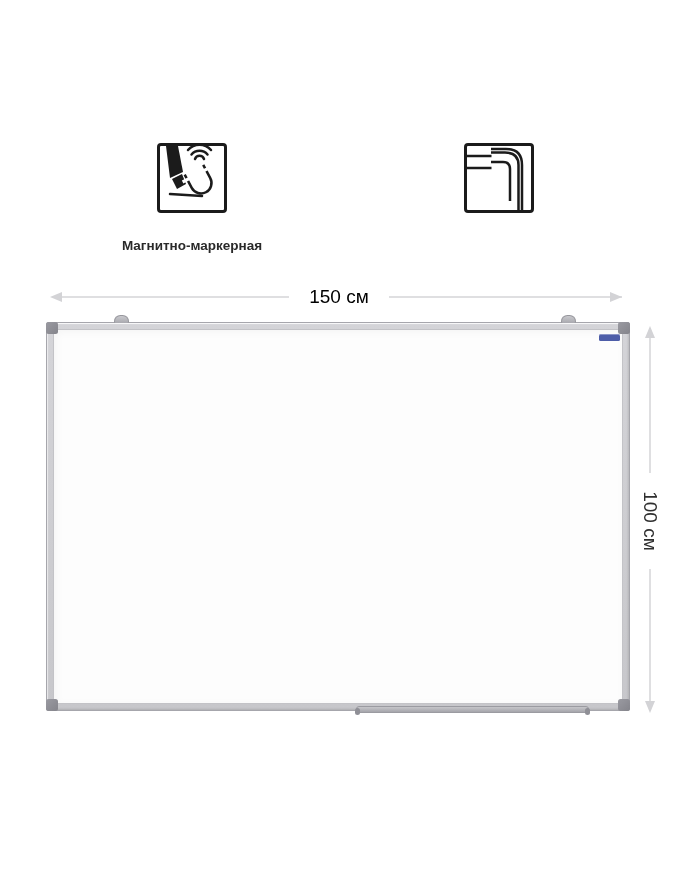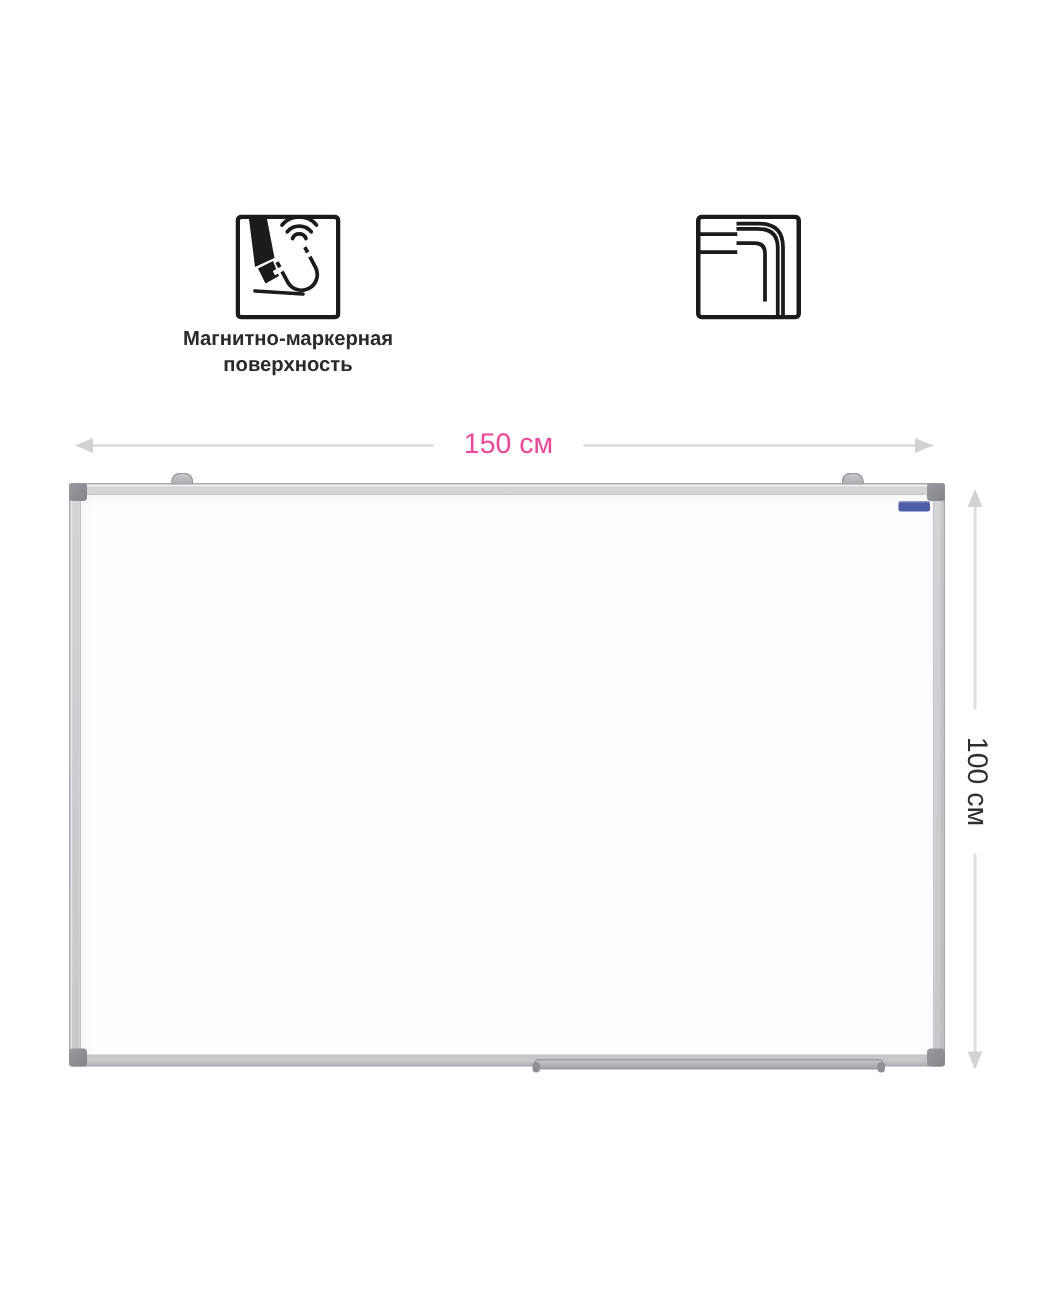--- a/index.html
+++ b/index.html
@@ -4,30 +4,30 @@
 <style>
   html,body{margin:0;padding:0;background:#ffffff;}
   .stage{
     position:relative;width:700px;height:869px;background:#ffffff;overflow:hidden;
     font-family:"Liberation Sans","DejaVu Sans",sans-serif;
   }
   
   .feature{position:absolute;top:143px;width:190px;text-align:center;}
   .feature .icon-box{width:70px;height:70px;margin:0 auto;}
   .feature .icon-box svg{display:block;width:70px;height:70px;}
-  .feature-label{margin-top:4px;font-weight:bold;font-size:13.5px;line-height:17px;color:#2a2a2a;}
+  .feature-label{margin-top:24px;font-weight:bold;font-size:13.5px;line-height:17px;color:#2a2a2a;}
   .feature-label .line{display:block;}
   
   .dim-h-line{position:absolute;left:53px;top:296px;width:569px;height:2px;background:#dfdfe1;}
   .dim-head{position:absolute;width:0;height:0;}
   .dim-head.h-left{left:50px;top:291.5px;border-top:5.5px solid transparent;border-bottom:5.5px solid transparent;border-right:12px solid #d3d3d6;}
   .dim-head.h-right{left:610px;top:291.5px;border-top:5.5px solid transparent;border-bottom:5.5px solid transparent;border-left:12px solid #d3d3d6;}
   .dim-h-label{
     position:absolute;left:289px;top:283px;width:100px;height:28px;line-height:28px;
-    text-align:center;background:#ffffff;font-size:19px;font-weight:500;color:#ec4899;
+    text-align:center;background:#ffffff;font-size:19px;font-weight:500;color:#000000;
   }
   
   .dim-v-line{position:absolute;left:649px;top:328px;width:2px;height:383px;background:#dfdfe1;}
   .dim-head.v-top{left:644.5px;top:326px;border-left:5.5px solid transparent;border-right:5.5px solid transparent;border-bottom:12px solid #d3d3d6;}
   .dim-head.v-bottom{left:644.5px;top:701px;border-left:5.5px solid transparent;border-right:5.5px solid transparent;border-top:12px solid #d3d3d6;}
   .dim-v-label{
     position:absolute;left:602px;top:501px;width:96px;height:40px;line-height:40px;
     text-align:center;background:#ffffff;font-size:19px;font-weight:500;color:#2f2f2f;
     transform:rotate(90deg);
   }
@@ -79,21 +79,20 @@
         <path class="ic" d="M34.5,11.5 A10.5,10.5 0 0 1 50.5,11.5" stroke-linecap="round" stroke-width="3"></path>
         <path class="ic" d="M31,7 A15,15 0 0 1 54,7" stroke-linecap="round" stroke-width="3"></path>
         <g transform="translate(44,40) rotate(-28)">
           <path class="ic" d="M-10.5,-15 V0 A10.5,10.5 0 0 0 10.5,0 V-15" stroke-width="9.5"></path>
           <path d="M-15.8,-9.5 L-5.2,-9.5 M5.2,-9.5 L15.8,-9.5" stroke="#ffffff" stroke-width="3.2" fill="none"></path>
         </g>
       </svg>
     </div>
     <div class="feature-label">
       <span class="line">Магнитно-маркерная</span>
-      <span class="line">поверхность</span>
     </div>
   </div>
 
 
   <div class="feature" style="left:404px">
     <div class="icon-box">
       <svg viewBox="0 0 70 70">
         <rect class="ic-border" x="1.5" y="1.5" width="67" height="67" rx="2.5"></rect>
         <path class="ic" d="M1.5,13 H27.5"></path>
         <path class="ic" d="M1.5,25 H27.5"></path>

